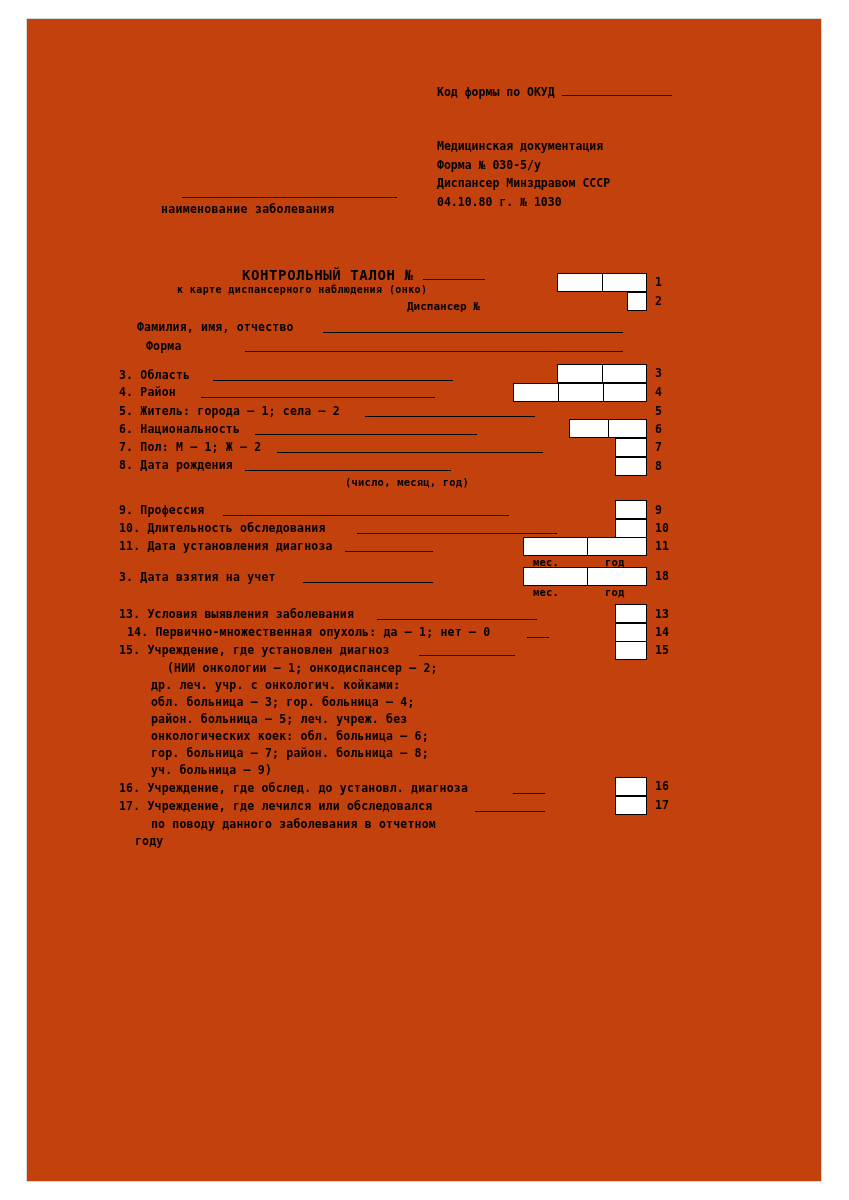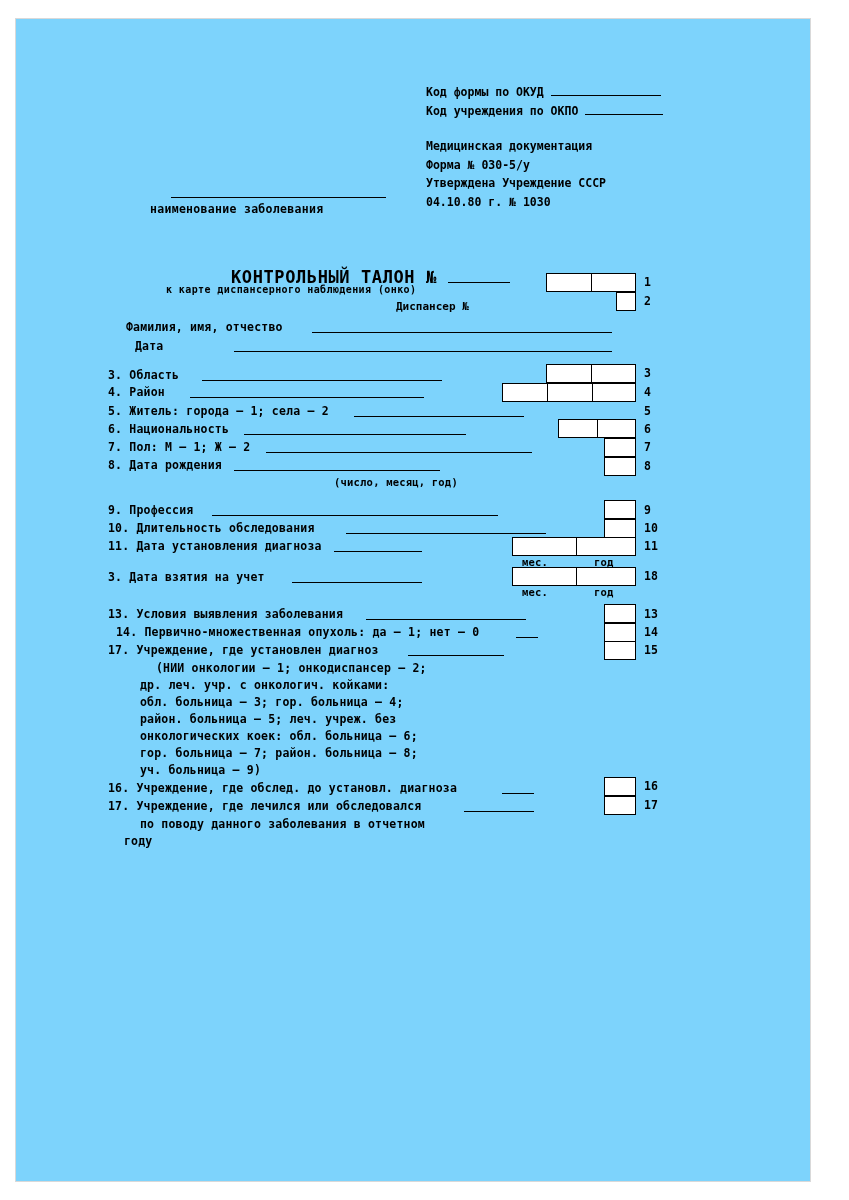--- a/index.html
+++ b/index.html
@@ -13,26 +13,26 @@
   }
   .page {
     position: relative;
     width: 849px;
     height: 1200px;
     background: #ffffff;
     overflow: hidden;
   }
   .sheet {
     position: absolute;
-    left: 15px;
+    left: 26px;
     top: 18px;
     width: 796px;
     height: 1164px;
     border: 1px solid #d9d9d9;
-    background: #7dd3fc;
+    background: #c2410c;
     box-sizing: border-box;
   }
   .doc {
     position: absolute;
     left: 0;
     top: 0;
     width: 796px;
     height: 1164px;
   }
   
@@ -78,21 +78,21 @@
     top: 183px;
     font-size: 11.5px;
     font-weight: bold;
     letter-spacing: 0.3px;
   }
   
   .title1 {
     position: absolute;
     left: 215px;
     top: 248px;
-    font-size: 17px;
+    font-size: 14px;
     font-weight: bold;
     letter-spacing: 0.6px;
   }
   .title2 {
     position: absolute;
     left: 150px;
     top: 265px;
     font-size: 10px;
     font-weight: bold;
     letter-spacing: 0.4px;
@@ -144,30 +144,26 @@
 
 <div class="page">
   <div class="sheet">
     <div class="doc">
 
       <div class="hdr">
         <div class="row">
           <span>Код формы по ОКУД</span>
           <span class="ul" style="width:110px"></span>
         </div>
-        <div class="row">
-          <span>Код учреждения по ОКПО</span>
-          <span class="ul" style="width:78px"></span>
-        </div>
       </div>
 
       <div class="hdr2">
         <div>Медицинская документация</div>
         <div>Форма № 030-5/у</div>
-        <div>Утверждена Учреждение СССР</div>
+        <div>Диспансер Минздравом СССР</div>
         <div>04.10.80 г. № 1030</div>
       </div>
 
       <div class="inst-line"></div>
       <div class="inst-cap">наименование заболевания</div>
 
       <div class="title1">
         <span>КОНТРОЛЬНЫЙ ТАЛОН №</span>
         <span class="ul" style="width:62px"></span>
       </div>
@@ -179,21 +175,21 @@
       <div class="box" style="left:530px; top:254px; width:90px; height:19px;"></div>
       <div class="cellsep" style="left:575px; top:254px; height:19px;"></div>
       <div class="boxnum" style="left:628px; top:256px;">1</div>
 
       <div class="box" style="left:600px; top:273px; width:20px; height:19px;"></div>
       <div class="boxnum" style="left:628px; top:275px;">2</div>
 
       <div class="lbl" style="left:110px; top:301px;">Фамилия, имя, отчество</div>
       <div class="line" style="left:296px; top:313px; width:300px;"></div>
 
-      <div class="lbl" style="left:119px; top:320px;">Дата</div>
+      <div class="lbl" style="left:119px; top:320px;">Форма</div>
       <div class="line" style="left:218px; top:332px; width:378px;"></div>
 
       <div class="lbl" style="left:92px; top:349px;">3. Область</div>
       <div class="line" style="left:186px; top:361px; width:240px;"></div>
       <div class="box" style="left:530px; top:345px; width:90px; height:19px;"></div>
       <div class="cellsep" style="left:575px; top:345px; height:19px;"></div>
       <div class="boxnum" style="left:628px; top:347px;">3</div>
 
       <div class="lbl" style="left:92px; top:366px;">4. Район</div>
       <div class="line" style="left:174px; top:378px; width:234px;"></div>
@@ -252,21 +248,21 @@
       <div class="lbl" style="left:92px; top:588px;">13. Условия выявления заболевания</div>
       <div class="line" style="left:350px; top:600px; width:160px;"></div>
       <div class="box" style="left:588px; top:585px; width:32px; height:19px;"></div>
       <div class="boxnum" style="left:628px; top:588px;">13</div>
 
       <div class="lbl" style="left:92px; top:606px;margin-left:8px;">14. Первично-множественная опухоль: да – 1; нет – 0</div>
       <div class="line" style="left:500px; top:618px; width:22px;"></div>
       <div class="box" style="left:588px; top:604px; width:32px; height:19px;"></div>
       <div class="boxnum" style="left:628px; top:606px;">14</div>
 
-      <div class="lbl" style="left:92px; top:624px;">17. Учреждение, где установлен диагноз</div>
+      <div class="lbl" style="left:92px; top:624px;">15. Учреждение, где установлен диагноз</div>
       <div class="line" style="left:392px; top:636px; width:96px;"></div>
       <div class="box" style="left:588px; top:622px; width:32px; height:19px;"></div>
       <div class="boxnum" style="left:628px; top:624px;">15</div>
 
       <div class="lbl" style="left:140px; top:642px;">(НИИ онкологии – 1; онкодиспансер – 2;</div>
       <div class="lbl" style="left:124px; top:659px;">др. леч. учр. с онкологич. койками:</div>
       <div class="lbl" style="left:124px; top:676px;">обл. больница – 3; гор. больница – 4;</div>
       <div class="lbl" style="left:124px; top:693px;">район. больница – 5; леч. учреж. без</div>
       <div class="lbl" style="left:124px; top:710px;">онкологических коек: обл. больница – 6;</div>
       <div class="lbl" style="left:124px; top:727px;">гор. больница – 7; район. больница – 8;</div>

